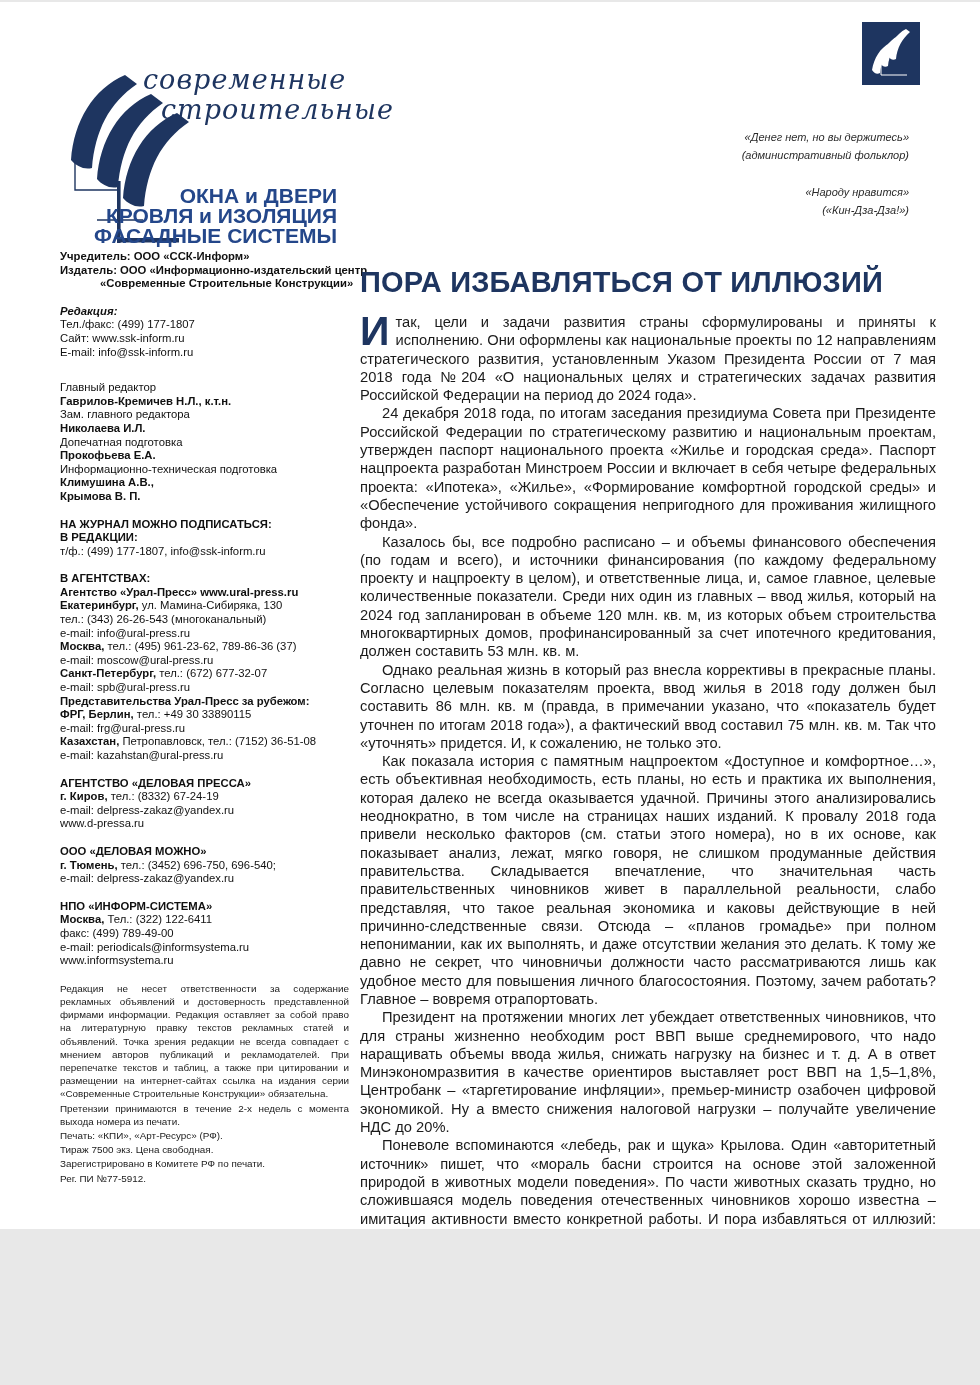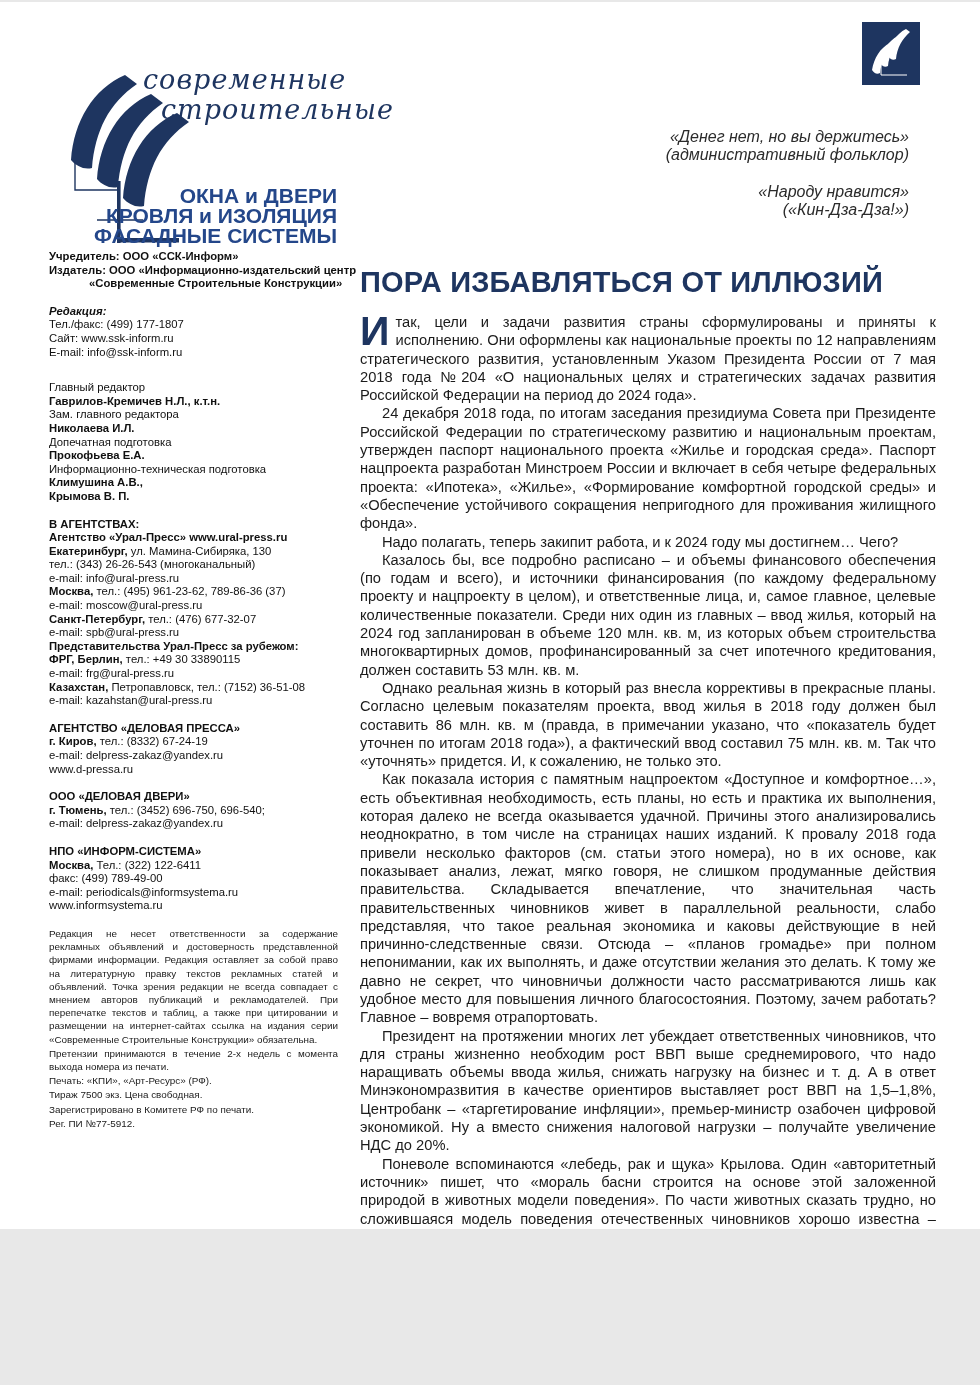--- a/index.html
+++ b/index.html
@@ -14,25 +14,25 @@
             color:#1e3560;font-size:27px;letter-spacing:1px;white-space:nowrap;}
   .script-1{left:80px;top:16px;}
   .script-2{left:98px;top:46px;text-align:right;}
   .script-3{left:120px;top:76px;}
   .tagline{position:absolute;right:14px;top:138px;text-align:right;font-size:21px;
            font-weight:bold;color:#24478a;line-height:20px;white-space:nowrap;}
 
   
   .mark{position:absolute;left:862px;top:20px;width:58px;height:63px;background:#1e3560;}
   .epis{position:absolute;right:71px;top:126px;text-align:right;font-style:italic;
-        font-size:16px;line-height:18px;color:#2b2b2b;}
+        font-size:11px;line-height:18px;color:#2b2b2b;}
   .epi{margin-bottom:19px;}
 
   
-  .sidebar{position:absolute;left:49px;top:248px;width:289px;font-size:11.3px;
+  .sidebar{position:absolute;left:60px;top:248px;width:289px;font-size:11.3px;
            line-height:13.6px;color:#101010;}
   .sb-group{margin-bottom:14px;}
   .sb-line{white-space:nowrap;}
   .sb-b{font-weight:bold;}
   .sb-bi{font-weight:bold;font-style:italic;}
   .ind{padding-left:40px;}
   .sb-disc p{margin:0 0 1px 0;font-size:9.9px;line-height:13.2px;text-align:justify;color:#1a1a1a;}
 
   
   .main{position:absolute;left:360px;top:264px;width:576px;}
@@ -127,45 +127,51 @@
         <div class="sb-line"><span class="sb-bi"></span><span class="sb-b"></span><span class="sb-t">Зам. главного редактора</span></div>
         <div class="sb-line"><span class="sb-bi"></span><span class="sb-b">Николаева И.Л.</span><span class="sb-t"></span></div>
         <div class="sb-line"><span class="sb-bi"></span><span class="sb-b"></span><span class="sb-t">Допечатная подготовка</span></div>
         <div class="sb-line"><span class="sb-bi"></span><span class="sb-b">Прокофьева Е.А.</span><span class="sb-t"></span></div>
         <div class="sb-line"><span class="sb-bi"></span><span class="sb-b"></span><span class="sb-t">Информационно-техническая подготовка</span></div>
         <div class="sb-line"><span class="sb-bi"></span><span class="sb-b">Климушина А.В.,</span><span class="sb-t"></span></div>
         <div class="sb-line"><span class="sb-bi"></span><span class="sb-b">Крымова В. П.</span><span class="sb-t"></span></div>
       </div>
     <div class="sb-group">
 
+    <div class="sb-line"><span class="sb-bi"></span><span class="sb-b">НА ЖУРНАЛ МОЖНО ПОДПИСАТЬСЯ:</span><span class="sb-t"></span></div>
+        <div class="sb-line"><span class="sb-bi"></span><span class="sb-b">В РЕДАКЦИИ:</span><span class="sb-t"></span></div>
+        <div class="sb-line"><span class="sb-bi"></span><span class="sb-b"></span><span class="sb-t">т/ф.: (499) 177-1807, info@ssk-inform.ru</span></div>
+      </div>
+    <div class="sb-group">
+
     <div class="sb-line"><span class="sb-bi"></span><span class="sb-b">В АГЕНТСТВАХ:</span><span class="sb-t"></span></div>
         <div class="sb-line"><span class="sb-bi"></span><span class="sb-b">Агентство «Урал-Пресс» www.ural-press.ru</span><span class="sb-t"></span></div>
         <div class="sb-line"><span class="sb-bi"></span><span class="sb-b">Екатеринбург,</span><span class="sb-t"> ул. Мамина-Сибиряка, 130</span></div>
         <div class="sb-line"><span class="sb-bi"></span><span class="sb-b"></span><span class="sb-t">тел.: (343) 26-26-543 (многоканальный)</span></div>
         <div class="sb-line"><span class="sb-bi"></span><span class="sb-b"></span><span class="sb-t">e-mail: info@ural-press.ru</span></div>
         <div class="sb-line"><span class="sb-bi"></span><span class="sb-b">Москва,</span><span class="sb-t"> тел.: (495) 961-23-62, 789-86-36 (37)</span></div>
         <div class="sb-line"><span class="sb-bi"></span><span class="sb-b"></span><span class="sb-t">e-mail: moscow@ural-press.ru</span></div>
-        <div class="sb-line"><span class="sb-bi"></span><span class="sb-b">Санкт-Петербург,</span><span class="sb-t"> тел.: (476) 677-32-07</span></div>
+        <div class="sb-line"><span class="sb-bi"></span><span class="sb-b">Санкт-Петербург,</span><span class="sb-t"> тел.: (672) 677-32-07</span></div>
         <div class="sb-line"><span class="sb-bi"></span><span class="sb-b"></span><span class="sb-t">e-mail: spb@ural-press.ru</span></div>
         <div class="sb-line"><span class="sb-bi"></span><span class="sb-b">Представительства Урал-Пресс за рубежом:</span><span class="sb-t"></span></div>
         <div class="sb-line"><span class="sb-bi"></span><span class="sb-b">ФРГ, Берлин,</span><span class="sb-t"> тел.: +49 30 33890115</span></div>
         <div class="sb-line"><span class="sb-bi"></span><span class="sb-b"></span><span class="sb-t">e-mail: frg@ural-press.ru</span></div>
         <div class="sb-line"><span class="sb-bi"></span><span class="sb-b">Казахстан,</span><span class="sb-t"> Петропавловск, тел.: (7152) 36-51-08</span></div>
         <div class="sb-line"><span class="sb-bi"></span><span class="sb-b"></span><span class="sb-t">e-mail: kazahstan@ural-press.ru</span></div>
       </div>
     <div class="sb-group">
 
     <div class="sb-line"><span class="sb-bi"></span><span class="sb-b">АГЕНТСТВО «ДЕЛОВАЯ ПРЕССА»</span><span class="sb-t"></span></div>
         <div class="sb-line"><span class="sb-bi"></span><span class="sb-b">г. Киров,</span><span class="sb-t"> тел.: (8332) 67-24-19</span></div>
         <div class="sb-line"><span class="sb-bi"></span><span class="sb-b"></span><span class="sb-t">e-mail: delpress-zakaz@yandex.ru</span></div>
         <div class="sb-line"><span class="sb-bi"></span><span class="sb-b"></span><span class="sb-t">www.d-pressa.ru</span></div>
       </div>
     <div class="sb-group">
 
-    <div class="sb-line"><span class="sb-bi"></span><span class="sb-b">ООО «ДЕЛОВАЯ ДВЕРИ»</span><span class="sb-t"></span></div>
+    <div class="sb-line"><span class="sb-bi"></span><span class="sb-b">ООО «ДЕЛОВАЯ МОЖНО»</span><span class="sb-t"></span></div>
         <div class="sb-line"><span class="sb-bi"></span><span class="sb-b">г. Тюмень,</span><span class="sb-t"> тел.: (3452) 696-750, 696-540;</span></div>
         <div class="sb-line"><span class="sb-bi"></span><span class="sb-b"></span><span class="sb-t">e-mail: delpress-zakaz@yandex.ru</span></div>
       </div>
     <div class="sb-group">
 
     <div class="sb-line"><span class="sb-bi"></span><span class="sb-b">НПО «ИНФОРМ-СИСТЕМА»</span><span class="sb-t"></span></div>
         <div class="sb-line"><span class="sb-bi"></span><span class="sb-b">Москва,</span><span class="sb-t"> Тел.: (322) 122-6411</span></div>
         <div class="sb-line"><span class="sb-bi"></span><span class="sb-b"></span><span class="sb-t">факс: (499) 789-49-00</span></div>
         <div class="sb-line"><span class="sb-bi"></span><span class="sb-b"></span><span class="sb-t">e-mail: periodicals@informsystema.ru</span></div>
         <div class="sb-line"><span class="sb-bi"></span><span class="sb-b"></span><span class="sb-t">www.informsystema.ru</span></div>
@@ -181,21 +187,20 @@
       </div>
   </div>
 
   <div class="main">
     <h1 class="title">ПОРА ИЗБАВЛЯТЬСЯ ОТ ИЛЛЮЗИЙ</h1>
     <div class="body">
       <p class="para lead"><span class="dropcap">И</span><span>так, цели и задачи развития страны сформулированы и приняты к исполнению. Они оформлены как национальные проекты по 12 направлениям стратегического развития, установленным Указом Президента России от 7 мая 2018 года №204 «О национальных целях и стратегических задачах развития Российской Федерации на период до 2024 года».</span></p>
       <div>
 
       <p class="para">24 декабря 2018 года, по итогам заседания президиума Совета при Президенте Российской Федерации по стратегическому развитию и национальным проектам, утвержден паспорт национального проекта «Жилье и городская среда». Паспорт нацпроекта разработан Минстроем России и включает в себя четыре федеральных проекта: «Ипотека», «Жилье», «Формирование комфортной городской среды» и «Обеспечение устойчивого сокращения непригодного для проживания жилищного фонда».</p>
-          <p class="para">Надо полагать, теперь закипит работа, и к 2024 году мы достигнем… Чего?</p>
           <p class="para">Казалось бы, все подробно расписано – и объемы финансового обеспечения (по годам и всего), и источники финансирования (по каждому федеральному проекту и нацпроекту в целом), и ответственные лица, и, самое главное, целевые количественные показатели. Среди них один из главных – ввод жилья, который на 2024 год запланирован в объеме 120 млн. кв. м, из которых объем строительства многоквартирных домов, профинансированный за счет ипотечного кредитования, должен составить 53 млн. кв. м.</p>
           <p class="para">Однако реальная жизнь в который раз внесла коррективы в прекрасные планы. Согласно целевым показателям проекта, ввод жилья в 2018 году должен был составить 86 млн. кв. м (правда, в примечании указано, что «показатель будет уточнен по итогам 2018 года»), а фактический ввод составил 75 млн. кв. м. Так что «уточнять» придется. И, к сожалению, не только это.</p>
           <p class="para">Как показала история с памятным нацпроектом «Доступное и комфортное…», есть объективная необходимость, есть планы, но есть и практика их выполнения, которая далеко не всегда оказывается удачной. Причины этого анализировались неоднократно, в том числе на страницах наших изданий. К провалу 2018 года привели несколько факторов (см. статьи этого номера), но в их основе, как показывает анализ, лежат, мягко говоря, не слишком продуманные действия правительства. Складывается впечатление, что значительная часть правительственных чиновников живет в параллельной реальности, слабо представляя, что такое реальная экономика и каковы действующие в ней причинно-следственные связи. Отсюда – «планов громадье» при полном непонимании, как их выполнять, и даже отсутствии желания это делать. К тому же давно не секрет, что чиновничьи должности часто рассматриваются лишь как удобное место для повышения личного благосостояния. Поэтому, зачем работать? Главное – вовремя отрапортовать.</p>
           <p class="para">Президент на протяжении многих лет убеждает ответственных чиновников, что для страны жизненно необходим рост ВВП выше среднемирового, что надо наращивать объемы ввода жилья, снижать нагрузку на бизнес и т. д. А в ответ Минэкономразвития в качестве ориентиров выставляет рост ВВП на 1,5–1,8%, Центробанк – «таргетирование инфляции», премьер-министр озабочен цифровой экономикой. Ну а вместо снижения налоговой нагрузки – получайте увеличение НДС до 20%.</p>
           <p class="para">Поневоле вспоминаются «лебедь, рак и щука» Крылова. Один «авторитетный источник» пишет, что «мораль басни строится на основе этой заложенной природой в животных модели поведения». По части животных сказать трудно, но сложившаяся модель поведения отечественных чиновников хорошо известна – имитация активности вместо конкретной работы. И пора избавляться от иллюзий: пока так будет продолжаться, любые нацпроекты по-прежнему останутся лишь нацпрожектами.</p>
         </div>
       <div class="signature">Главный редактор</div>
     </div>
   </div>
 

